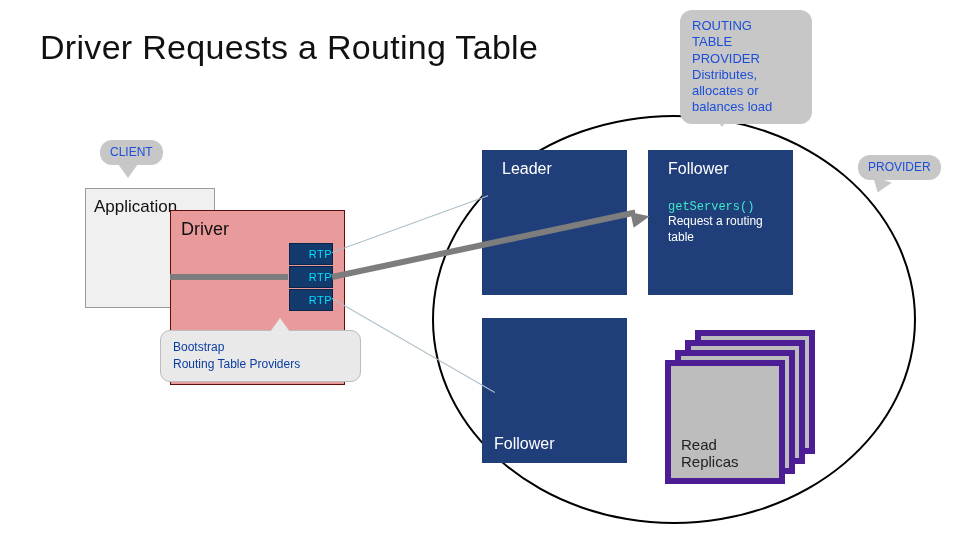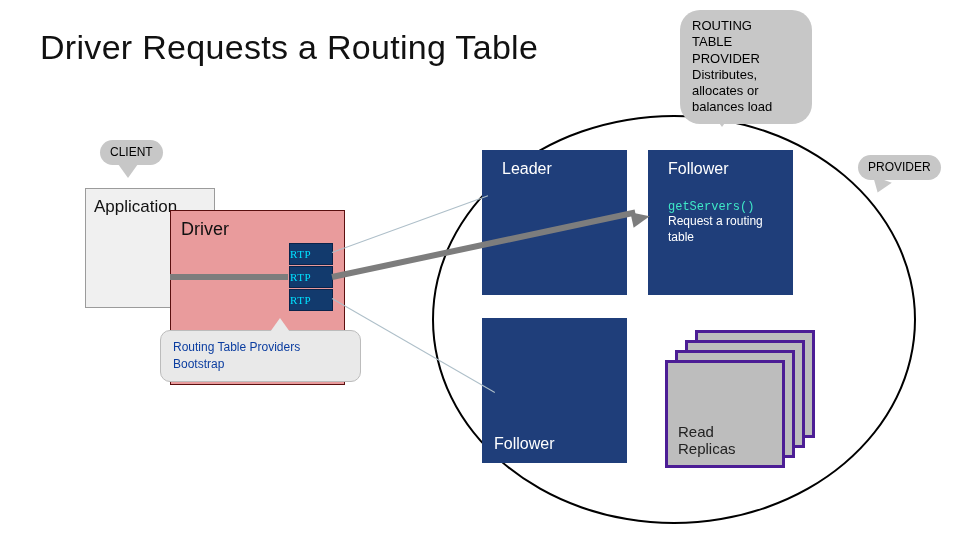--- a/index.html
+++ b/index.html
@@ -1,40 +1,40 @@
 <!DOCTYPE html>
 <html><head>
 <meta charset="utf-8">
 <style>
   html,body{margin:0;padding:0;width:960px;height:540px;background:#fff;font-family:Arial,Helvetica,sans-serif;overflow:hidden}
   .stage{position:relative;width:960px;height:540px}
   .title{position:absolute;left:40px;top:28px;font-size:34px;font-weight:400;color:#111;font-family:"Helvetica Neue",Arial,sans-serif;letter-spacing:.3px}
   
-  .bubble{position:absolute;background:#c7c7c7;border-radius:20px;padding:8px 12px;font-size:14px;color:#000000;line-height:1.25;box-sizing:border-box}
+  .bubble{position:absolute;background:#c7c7c7;border-radius:12px;padding:8px 12px;font-size:14px;color:#1d4ed8;line-height:1.25;box-sizing:border-box}
   .bubble.small{font-size:12px;padding:5px 10px}
   .tail{position:absolute;width:0;height:0}
   .tail.down{border-left:10px solid transparent;border-right:10px solid transparent;border-top:14px solid #c7c7c7}
   .tail.up{border-left:10px solid transparent;border-right:10px solid transparent;border-bottom:14px solid #c7c7c7}
   
   .app-box{position:absolute;left:85px;top:188px;width:130px;height:120px;border:1px solid #9b9b9b;background:#f0f0f0;box-sizing:border-box;padding:8px}
   .app-title{font-size:17px;color:#111}
   .create-btn{position:absolute;left:8px;top:60px;width:80px;height:34px;border:1px solid #9e9e9e;background:#eee;color:#a10000;font-size:11px;font-weight:bold;line-height:1.2;padding:4px 6px;box-sizing:border-box}
   
   .driver-box{position:absolute;left:170px;top:210px;width:175px;height:175px;background:#e99b9c;border:1px solid #5b0f0f;box-sizing:border-box}
   .driver-title{position:absolute;left:10px;top:8px;font-size:18px;color:#111}
-  .rtp{position:absolute;left:118px;width:42px;height:20px;background:#123a6d;border:1px solid #0a234a;color:#00e0ff;font-size:11px;text-align:left;line-height:20px;font-family:Liberation Serif, serif;letter-spacing:.5px}
+  .rtp{position:absolute;left:118px;width:42px;height:20px;background:#123a6d;border:1px solid #0a234a;color:#00e0ff;font-size:11px;text-align:right;line-height:20px;font-family:Liberation Sans, sans-serif;letter-spacing:.5px}
   
   .ellipse{position:absolute;left:432px;top:115px;width:480px;height:405px;border:2px solid #000;border-radius:50%}
   
   .node{position:absolute;width:145px;height:145px;background:#1f3e7a;color:#fff;box-sizing:border-box;padding:10px 20px}
   .node .label{font-size:16px}
   .node .code{font-family:"Courier New",monospace;color:#3fe8c7;font-size:12px;margin-top:22px}
   .node .sub{font-size:12px;line-height:1.3}
   
-  .replica{position:absolute;width:120px;height:108px;background:#bdbdbd;border:3px solid #4c1d95;box-sizing:border-box}
+  .replica{position:absolute;width:120px;height:124px;background:#bdbdbd;border:6px solid #4c1d95;box-sizing:border-box}
   .replica-label{position:absolute;font-size:15px;color:#222}
   
   .bootstrap{position:absolute;background:#e9e9e9;border:1px solid #bcbcbc;border-radius:10px;padding:8px 12px;font-size:12px;color:#0b3da0;line-height:1.4}
   
   .line{position:absolute;background:#aebfc9;height:1px;transform-origin:0 50%}
   .thick-line{position:absolute;background:#7d7d7d;height:6px;transform-origin:0 50%}
   
   .arrowhead{position:absolute;width:0;height:0;border-top:8px solid transparent;border-bottom:8px solid transparent;border-left:18px solid #7d7d7d;transform-origin:0 50%}
 </style>
 </head>
@@ -53,22 +53,22 @@
 </div>
 
 <div class="driver-box">
   <div class="driver-title">Driver</div>
   <div class="rtp" style="top:32px">RTP</div>
   <div class="rtp" style="top:55px">RTP</div>
   <div class="rtp" style="top:78px">RTP</div>
 </div>
 
 <div class="bootstrap" style="left:160px;top:330px;width:175px">
+  <div>Bootstrap</div>
   <div>Routing Table Providers</div>
-  <div>Bootstrap</div>
 </div>
 <div class="tail up" style="left:270px;top:318px;border-bottom-color:#e9e9e9"></div>
 
 <div class="ellipse"></div>
 
 <div class="bubble small" style="left:858px;top:155px">
   <span>PROVIDER</span>
 </div>
 <div class="tail down" style="left:870px;top:179px;border-top-color:#c7c7c7;transform:rotate(20deg)"></div>
 

